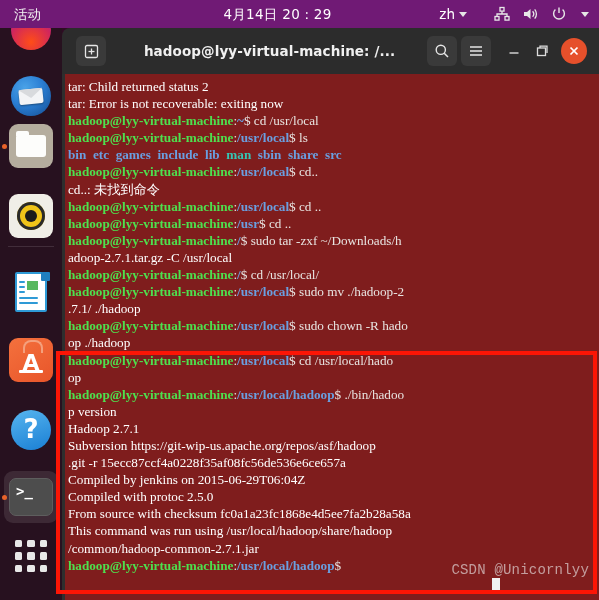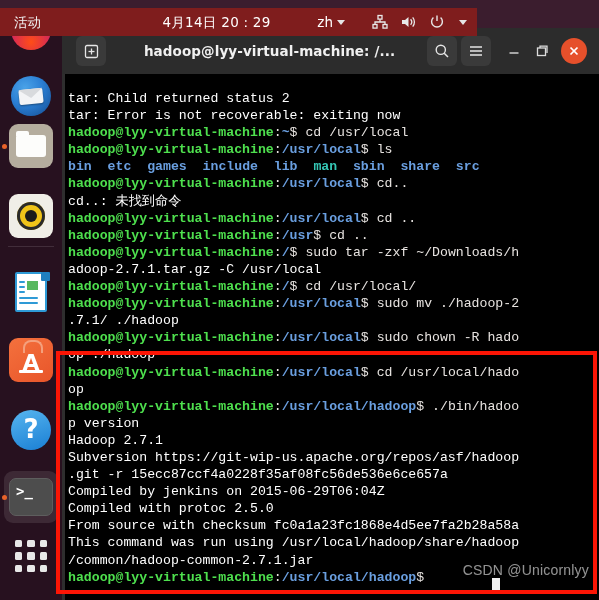--- a/index.html
+++ b/index.html
@@ -16,24 +16,24 @@
     position: relative;
     width: 599px;
     height: 600px;
     overflow: hidden;
     background: #3b1d2e;
   }
 
   
   #topbar {
     position: absolute;
-    top: 8px; left: 0;
-    width: 477px;
+    top: 0; left: 0;
+    width: 599px;
     height: 28px;
-    background: #7f1d1d;
+    background: #701a75;
     color: #ffffff;
     font-size: 13.5px;
     z-index: 50;
   }
   #topbar .tb-activities {
     position: absolute;
     left: 10px; top: 0;
     height: 28px;
     line-height: 28px;
     font-size: 13.5px;
@@ -401,25 +401,25 @@
     margin-right: 12px;
     margin-left: 4px;
     cursor: pointer;
   }
 
   #term-body {
     position: absolute;
     left: 0; top: 46px;
     width: 537px;
     height: 526px;
-    background: #000000;
+    background: #7f1d1d;
     overflow: hidden;
-    padding: 16px 0 0 6px;
+    padding: 4px 0 0 6px;
     box-sizing: border-box;
-    font-family: Liberation Mono, monospace;
+    font-family: Liberation Serif, serif;
     font-size: 13.2px;
     line-height: 17.1px;
     color: #e8e4e1;
     white-space: pre;
   }
   #term-body .ln { height: 17.1px; }
   .c-user  { color: #4ee04e; font-weight: bold; }
   .c-path  { color: #6a9fe0; font-weight: bold; }
   .c-punct { color: #e8e4e1; }
   .c-white { color: #ffffff; }
@@ -447,21 +447,21 @@
     z-index: 60;
     pointer-events: none;
   }
 
   
   #watermark {
     position: absolute;
     right: 10px; bottom: 22px;
     color: rgba(235, 235, 235, 0.62);
     font-size: 14px;
-    font-family: Liberation Sans, sans-serif;
+    font-family: Liberation Mono, monospace;
     z-index: 65;
     letter-spacing: 0.2px;
     margin-left: 26px;
   }
 
   
   #term-cursor {
     position: absolute;
     left: 492px; top: 578px;
     width: 8px; height: 16px;

